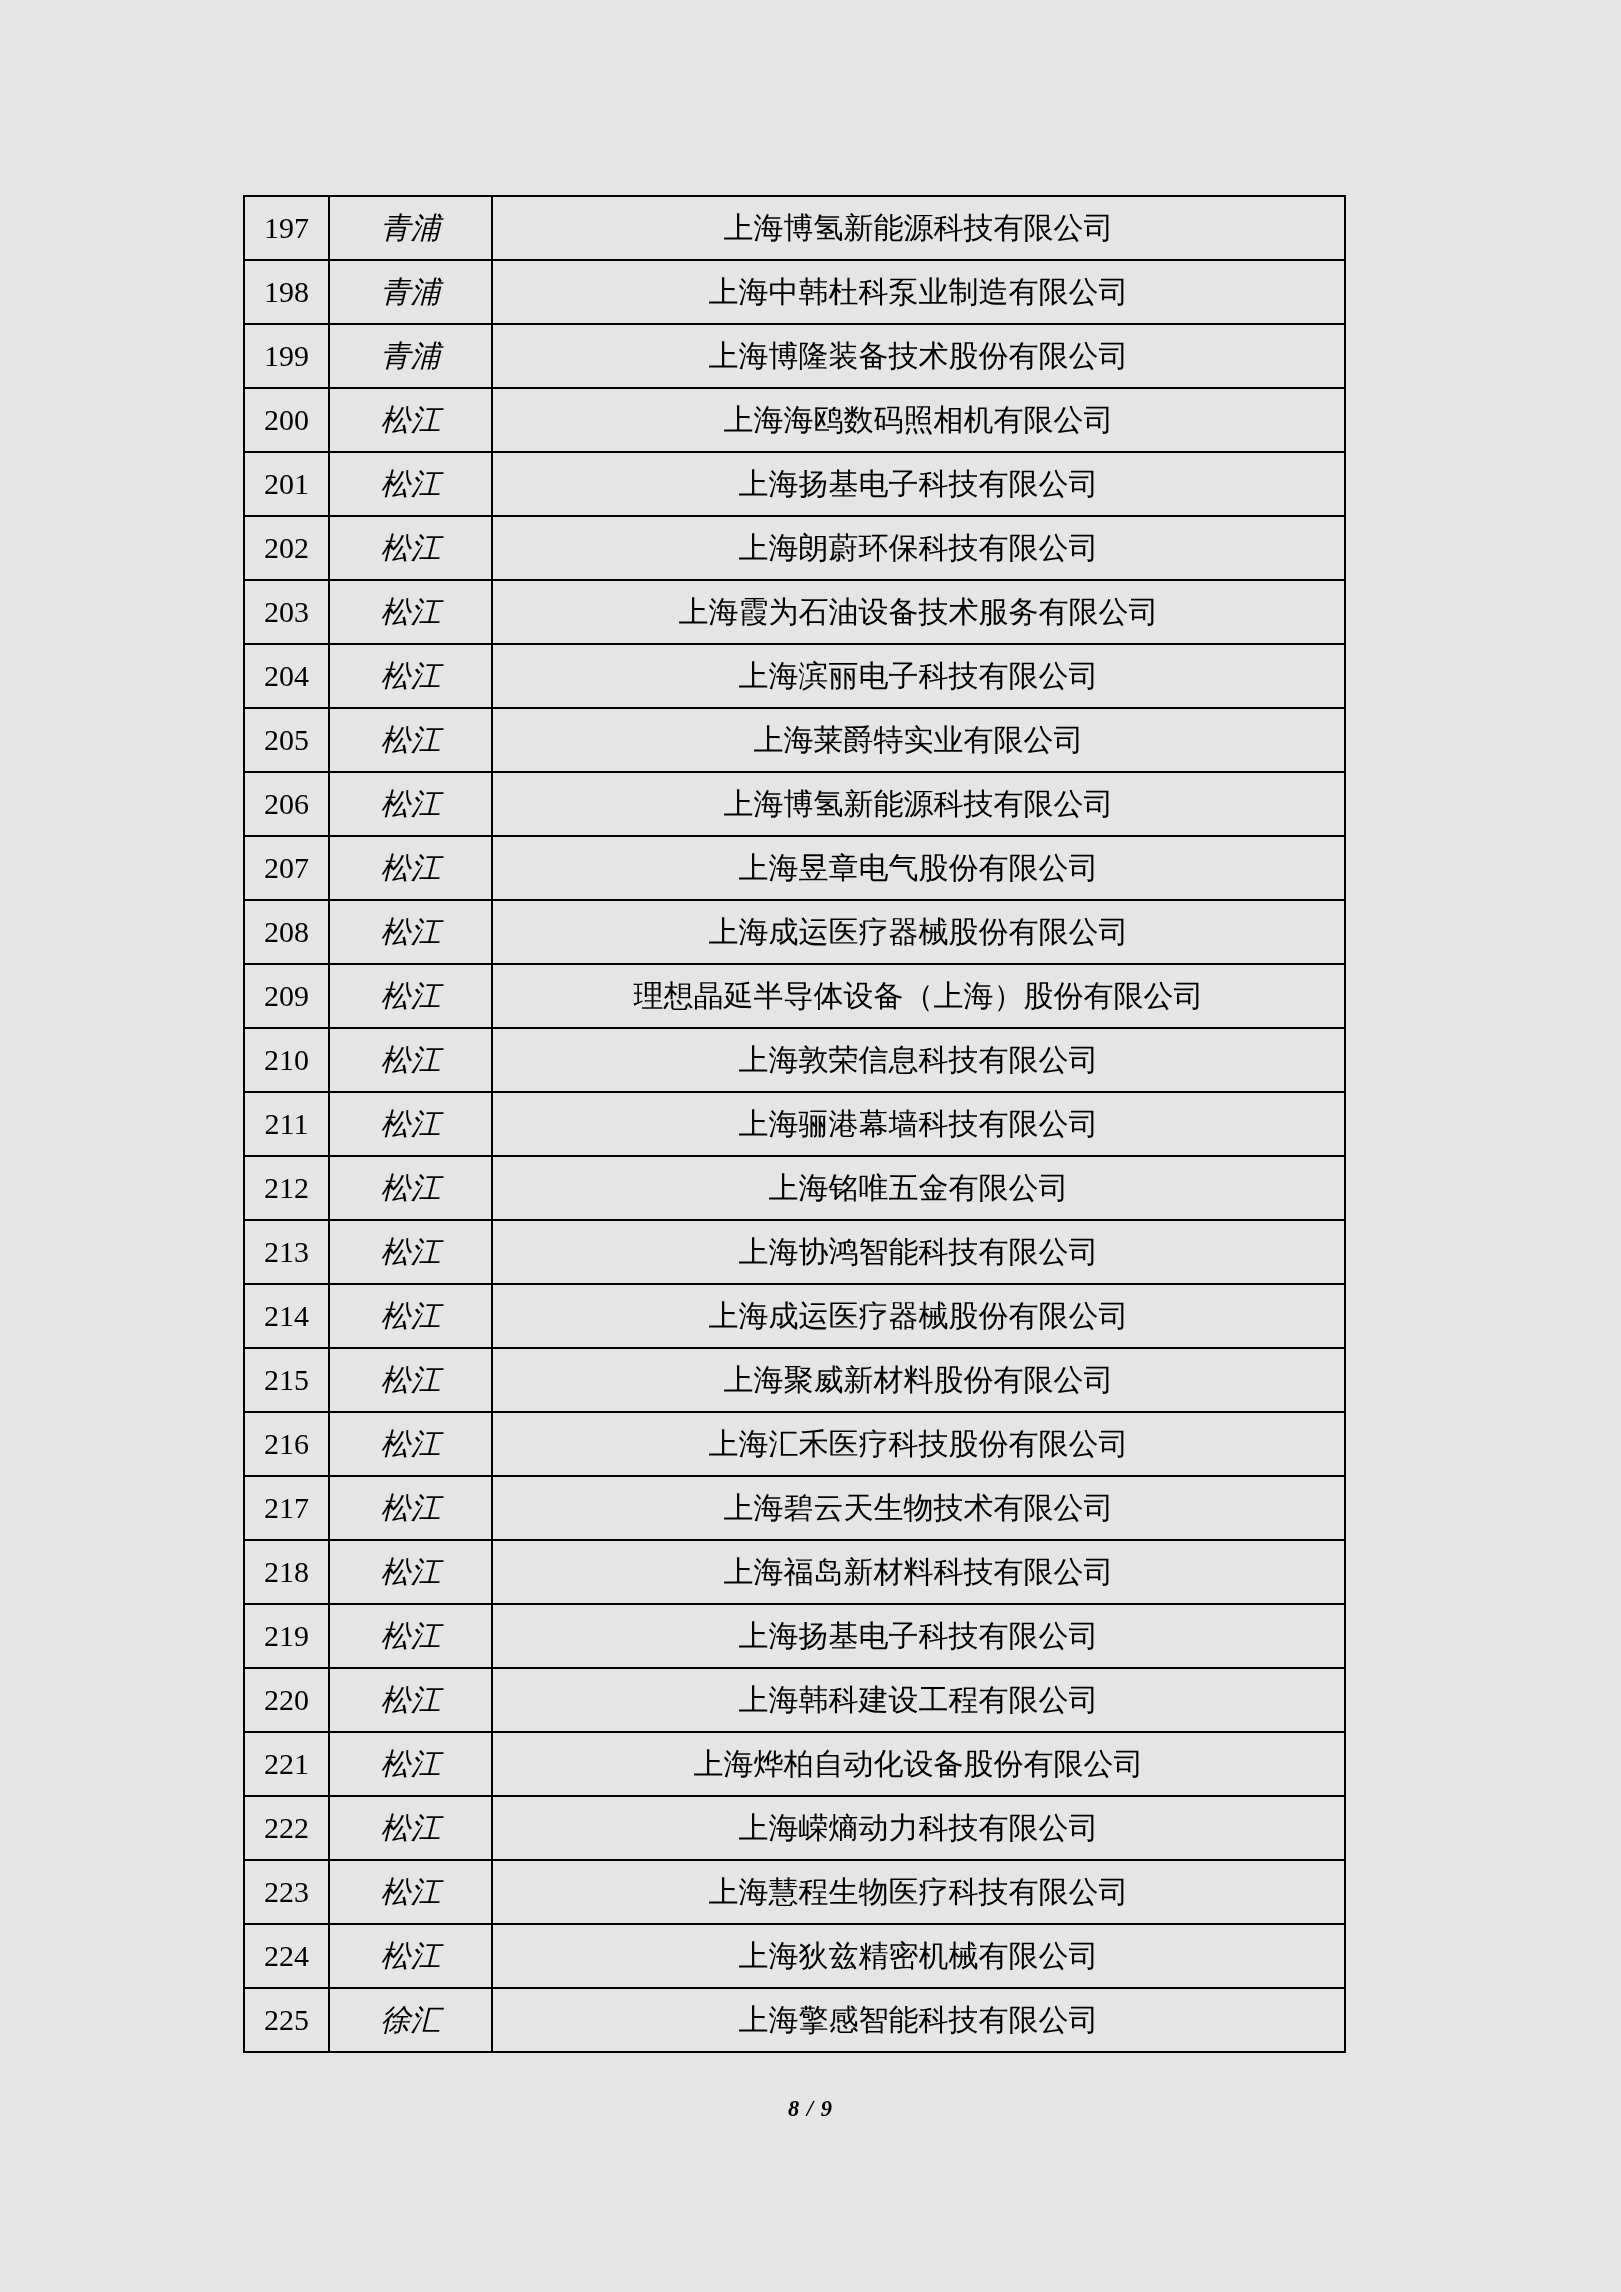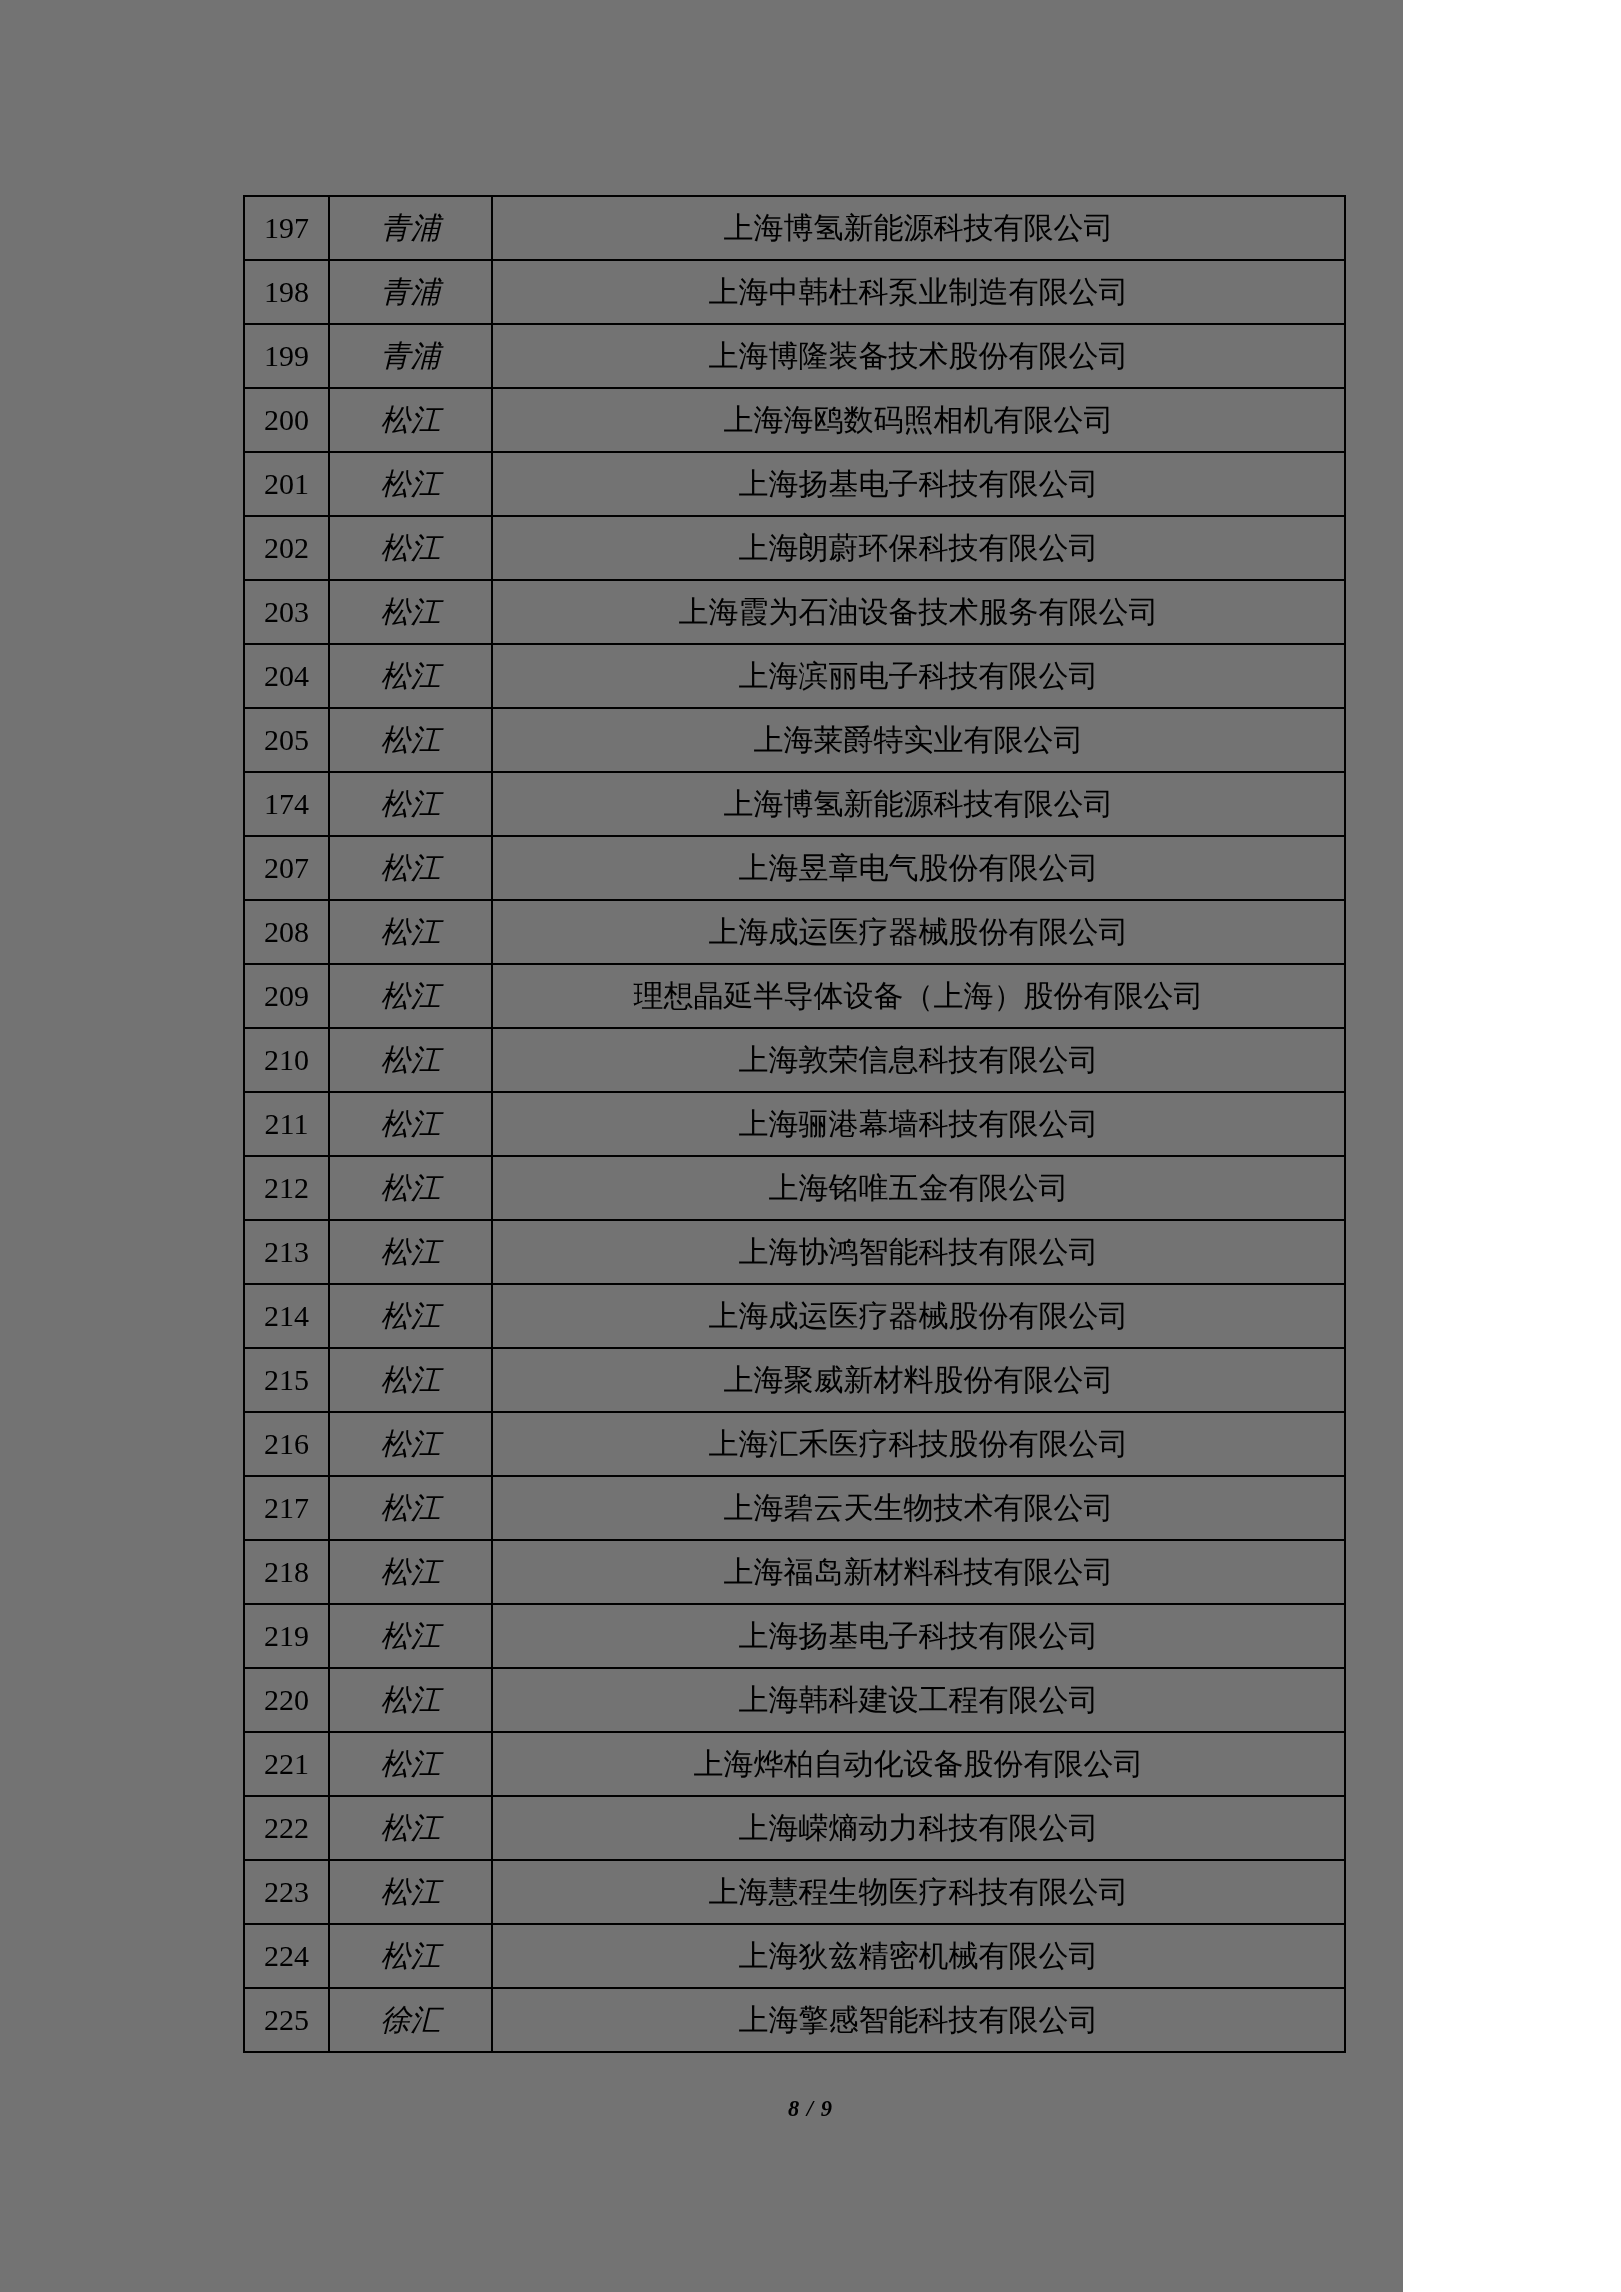--- a/index.html
+++ b/index.html
@@ -11,23 +11,23 @@
     width: 1621px;
     height: 2293px;
     position: relative;
     font-family: "Liberation Serif", "DejaVu Serif", serif;
     color: #000000;
   }
   .page {
     position: absolute;
     left: 0;
     top: 0;
-    width: 1403px;
+    width: 1621px;
     height: 2293px;
-    background: #737373;
+    background: #e5e5e5;
   }
   table.company-table {
     position: absolute;
     left: 243px;
     top: 195px;
     width: 1095px;
     border-collapse: collapse;
     table-layout: fixed;
   }
   table.company-table td {
@@ -111,21 +111,21 @@
     <td class="col-company">上海滨丽电子科技有限公司</td>
   </tr>
 
   <tr>
     <td class="col-no">205</td>
     <td class="col-district">松江</td>
     <td class="col-company">上海莱爵特实业有限公司</td>
   </tr>
 
   <tr>
-    <td class="col-no">174</td>
+    <td class="col-no">206</td>
     <td class="col-district">松江</td>
     <td class="col-company">上海博氢新能源科技有限公司</td>
   </tr>
 
   <tr>
     <td class="col-no">207</td>
     <td class="col-district">松江</td>
     <td class="col-company">上海昱章电气股份有限公司</td>
   </tr>
 

